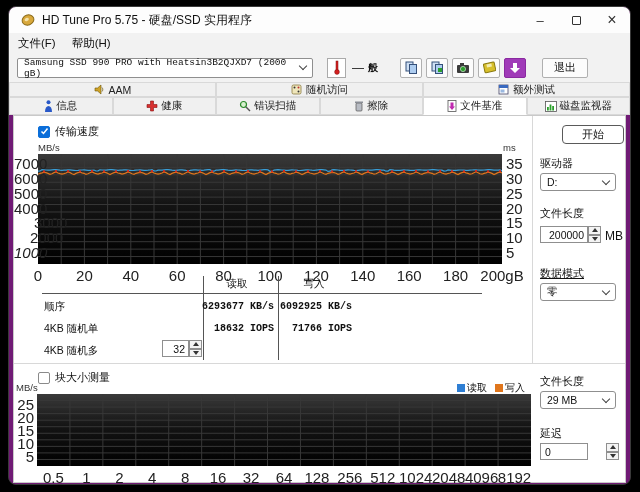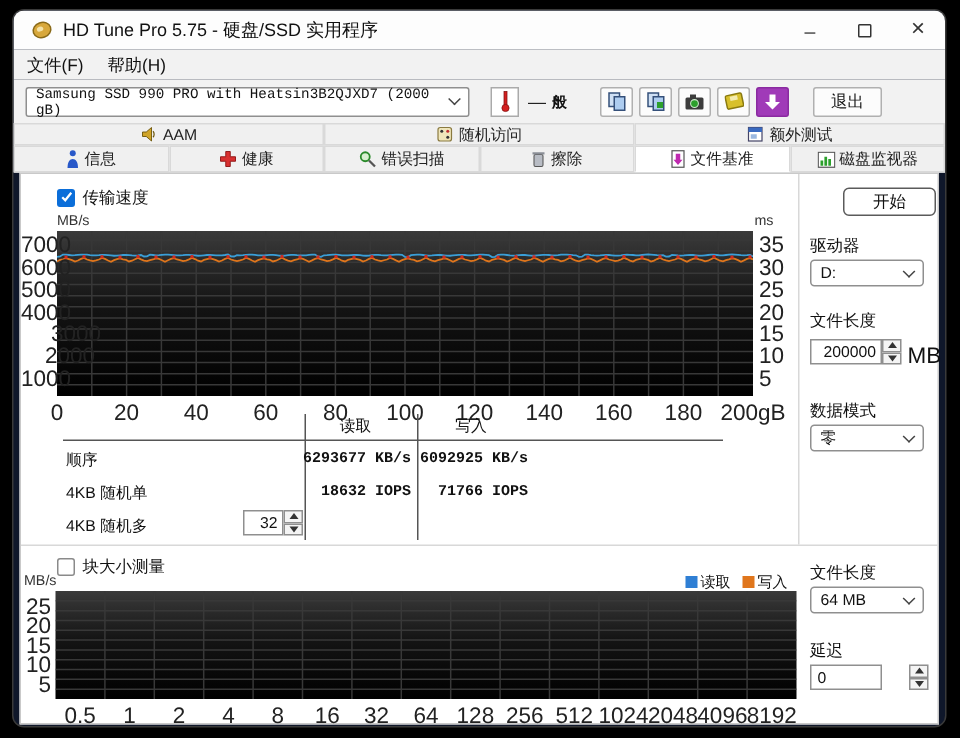--- a/index.html
+++ b/index.html
@@ -1,18 +1,18 @@
 <!DOCTYPE html>
 <html><head>
 <meta charset="utf-8">
 <style>
   * { margin:0; padding:0; box-sizing:border-box; }
   body { font-family:"Liberation Sans", sans-serif; }
   .screen { position:relative; width:640px; height:492px; background:#000; overflow:hidden; }
-  .window { position:absolute; left:8px; top:6px; width:623px; height:479px; background:#0f172a;
+  .window { position:absolute; left:8px; top:6px; width:623px; height:479px; background:#701a75;
             border:1px solid #3a3a3a; border-radius:8px; overflow:hidden; }
   
   .titlebar { height:26px; background:#fdfdfd; display:flex; align-items:center; padding-left:12px; }
   .titlebar .title { font-size:12px; color:#111; margin-left:7px; }
   .wctrls { margin-left:auto; display:flex; height:100%; }
   .wctrl { width:36px; height:100%; display:flex; align-items:center; justify-content:center; color:#333; font-size:13px; }
   .maxbox { width:9px; height:9px; border:1.2px solid #333; border-radius:1px; }
   
   .menubar { height:20px; background:#f2f2f2; display:flex; align-items:center; gap:16px; padding-left:9px; font-size:11.5px; color:#111; }
   
@@ -64,21 +64,21 @@
   
   .legend { position:absolute; display:flex; gap:8px; font-size:10px; color:#111; align-items:center; }
   .lg-item { display:flex; align-items:center; gap:2px; }
   .lg-sw { width:8px; height:8px; }
   
   .side-label { position:absolute; font-size:11px; color:#111; }
   .btn-start { position:absolute; height:19px; background:#fff; border:1px solid #5a5a5a; border-radius:4px;
                font-size:11px; color:#111; display:flex; align-items:center; justify-content:center; }
   .dd { position:absolute; height:18px; background:#fff; border:1px solid #8f8f8f; border-radius:3px;
         display:flex; align-items:center; justify-content:space-between; padding:0 6px; font-size:10.5px; color:#111; }
-  .unit { position:absolute; font-size:15px; color:#111; }
+  .unit { position:absolute; font-size:12px; color:#111; }
 </style>
 </head>
 <body>
 
 <div class="screen">
  <div class="window">
 
   <div class="titlebar">
     <svg width="14" height="14" viewBox="0 0 14 14">
       <ellipse cx="7" cy="7" rx="6" ry="5" fill="#d8a83c" stroke="#8a6a18" stroke-width="1" transform="rotate(-20 7 7)"></ellipse>
@@ -310,21 +310,21 @@
             <rect x="461" y="16.24344799958002" width="2" height="2" fill="#d42a1e"></rect>
           </svg>
     </div>
     <div id="c1-yl">
           <span class="tick" style="left: 0px; top: 38.9459px; width: 21px; text-align: right;">7000</span>
           <span class="tick" style="left: 0px; top: 53.8108px; width: 21px; text-align: right;">6000</span>
           <span class="tick" style="left: 0px; top: 68.6757px; width: 21px; text-align: right;">5000</span>
           <span class="tick" style="left: 0px; top: 83.5405px; width: 21px; text-align: right;">4000</span>
           <span class="tick" style="left: 0px; top: 98.4054px; width: 21px; text-align: right; margin-left: 20px;">3000</span>
           <span class="tick" style="left: 16px; top: 113.27px; width: 21px; text-align: right;">2000</span>
-          <span class="tick" style="left: 0px; top: 128.135px; width: 21px; text-align: left;">1000</span>
+          <span class="tick" style="left: 0px; top: 128.135px; width: 21px; text-align: left; font-style: italic;">1000</span>
         </div>
     <div id="c1-yr">
           <span class="tick" style="left: 492px; top: 38.9459px;">35</span>
           <span class="tick" style="left: 492px; top: 53.8108px;">30</span>
           <span class="tick" style="left: 492px; top: 68.6757px;">25</span>
           <span class="tick" style="left: 492px; top: 83.5405px;">20</span>
           <span class="tick" style="left: 492px; top: 98.4054px;">15</span>
           <span class="tick" style="left: 492px; top: 113.27px;">10</span>
           <span class="tick" style="left: 492px; top: 128.135px;">5</span>
         </div>
@@ -455,29 +455,29 @@
         <div class="sb">
               <span class="tri-up"></span>
             </div>
         <div class="sb">
               <span class="tri-dn"></span>
             </div>
       </div>
     </div>
     <span class="unit" style="left:591px; top:113px;">MB</span>
 
-    <span class="side-label" style="left:526px; top:150px;">数据模式</span>
+    <span class="side-label" style="left:526px; top:150px;text-decoration:underline;">数据模式</span>
     <div class="dd" style="left:526px; top:167px; width:76px;">
       <span>零</span>
       <span class="chev"></span>
     </div>
 
     <span class="side-label" style="left:526px; top:258px;">文件长度</span>
     <div class="dd" style="left:526px; top:275px; width:76px;">
-      <span>64 MB</span>
+      <span>29 MB</span>
       <span class="chev"></span>
     </div>
 
     <span class="side-label" style="left:526px; top:310px;">延迟</span>
     <div class="spin" style="left:526px; top:327px;">
       <div class="val" style="width:48px; justify-content:flex-start; padding-left:4px;">0</div>
     </div>
     <div class="spin" style="left:592px; top:327px;">
       <div class="btns" style="height:17px;">
         <div class="sb">

